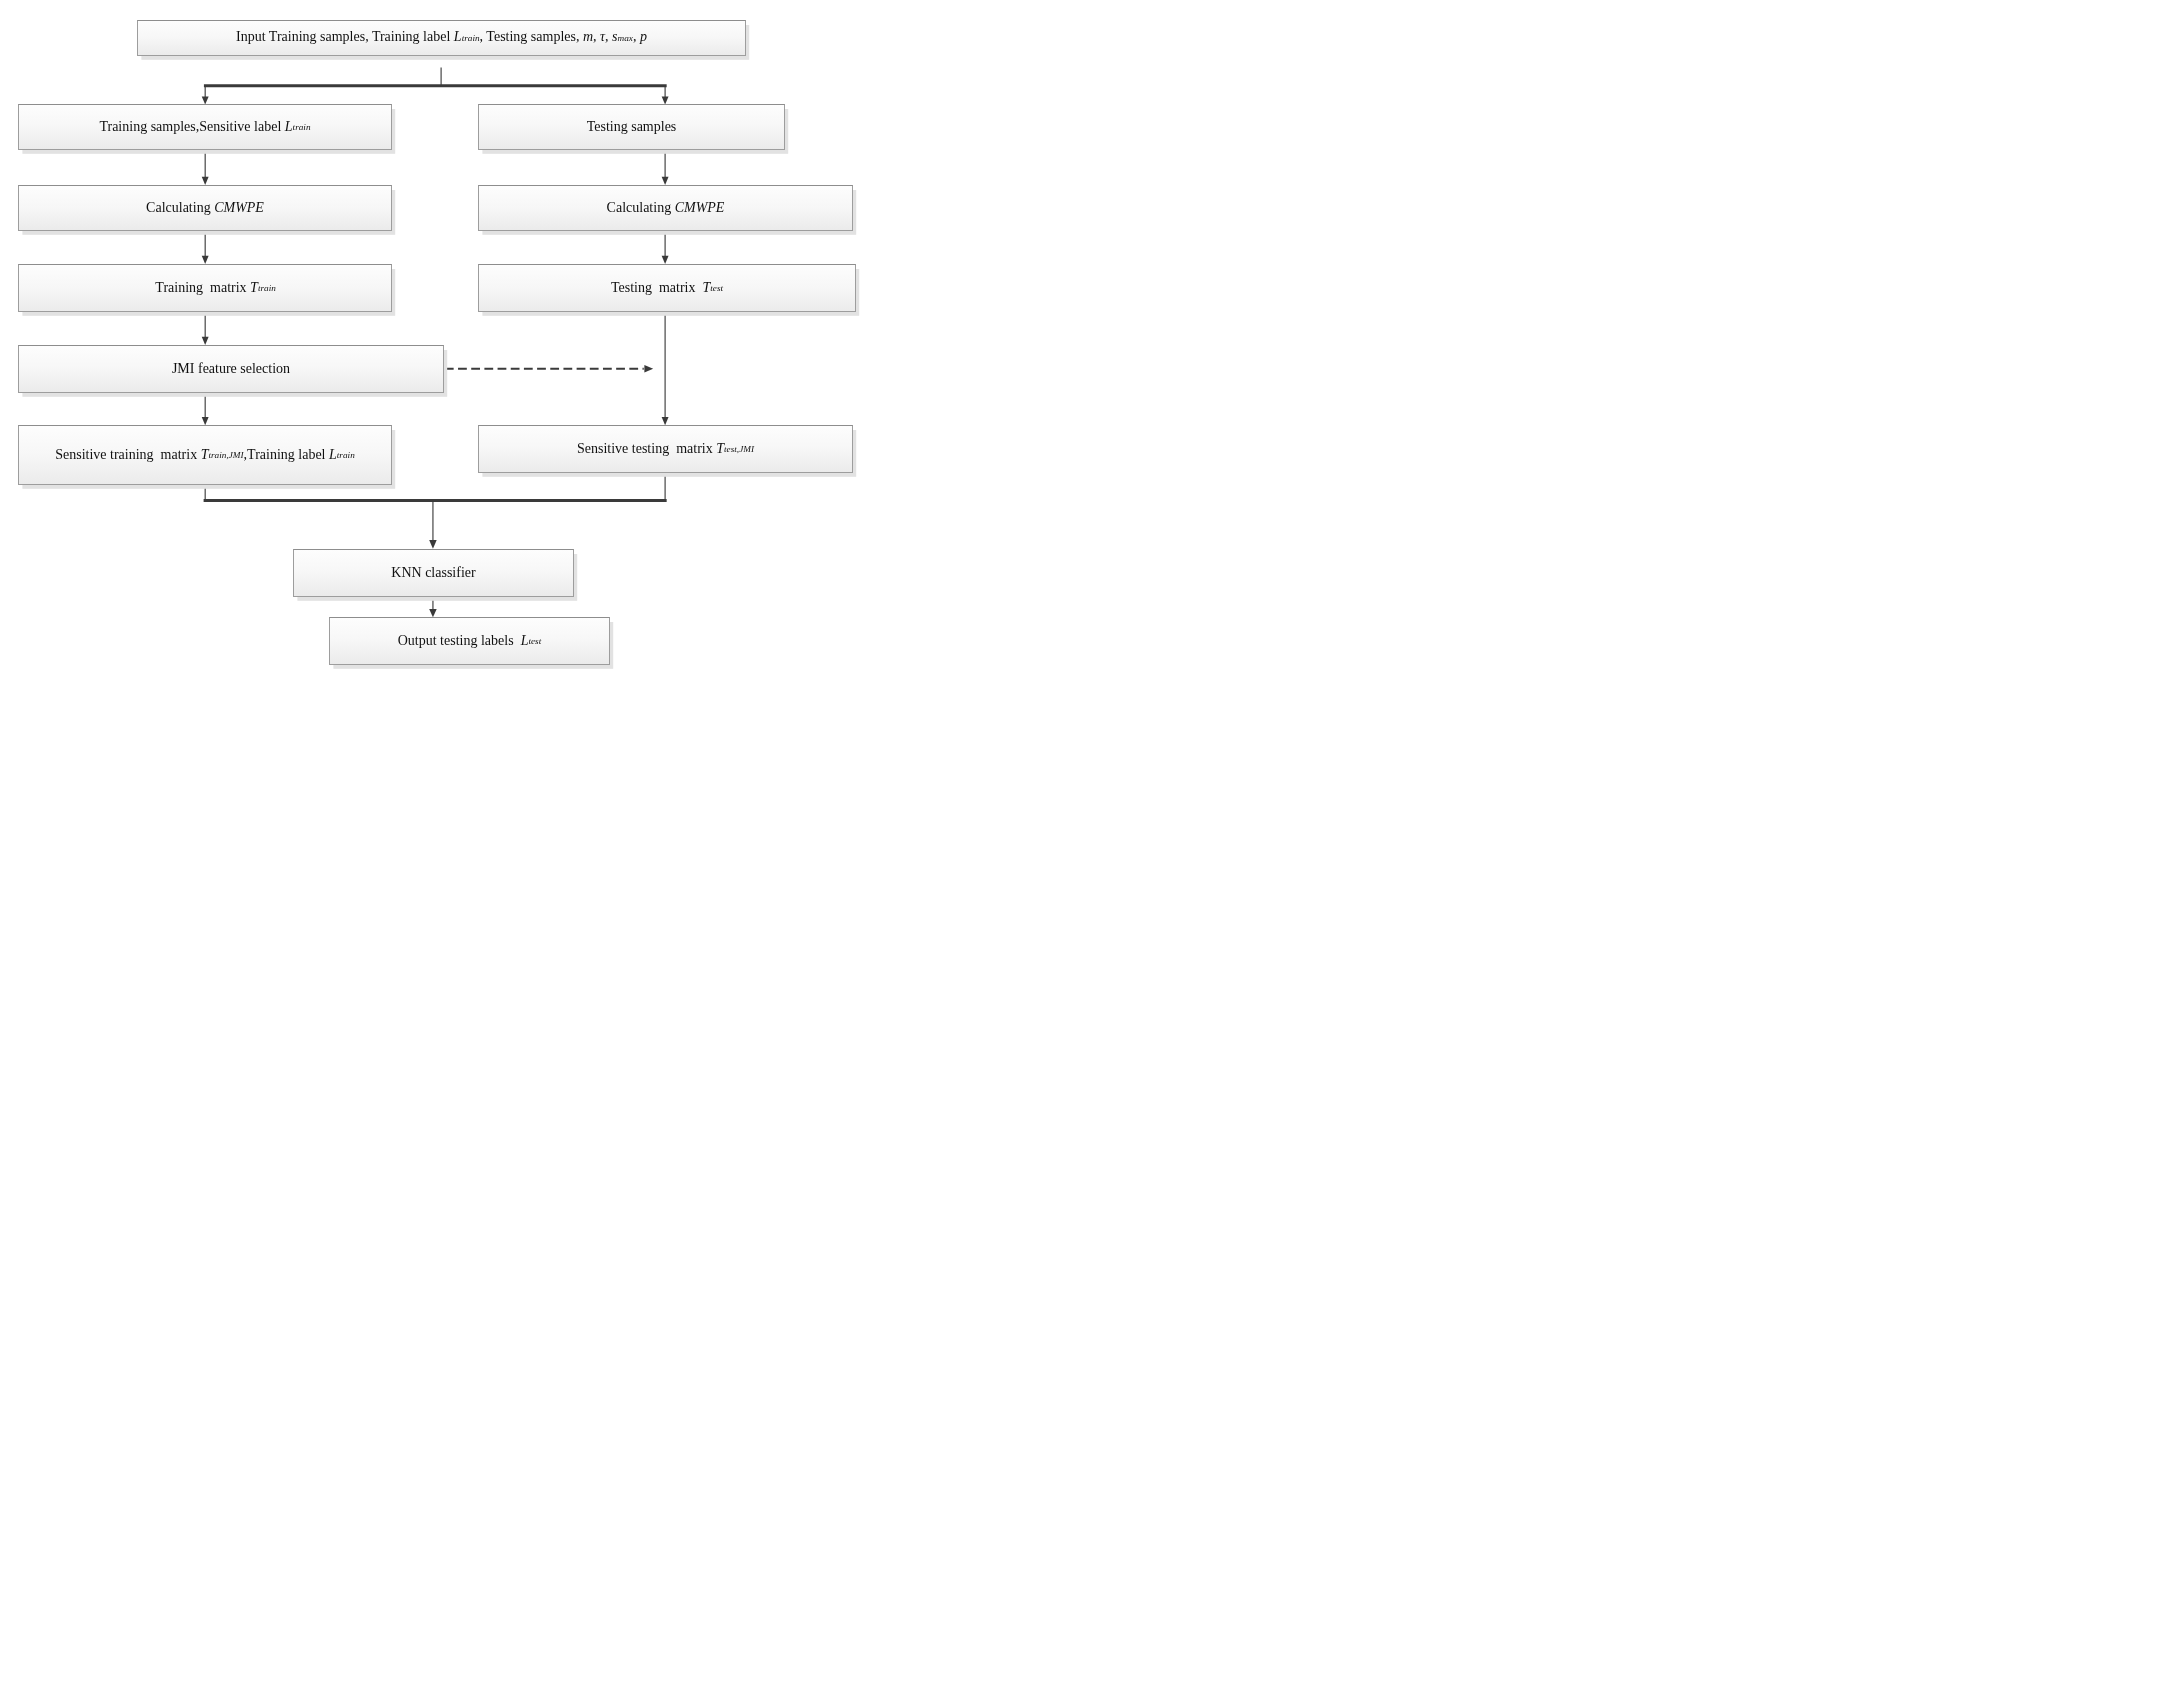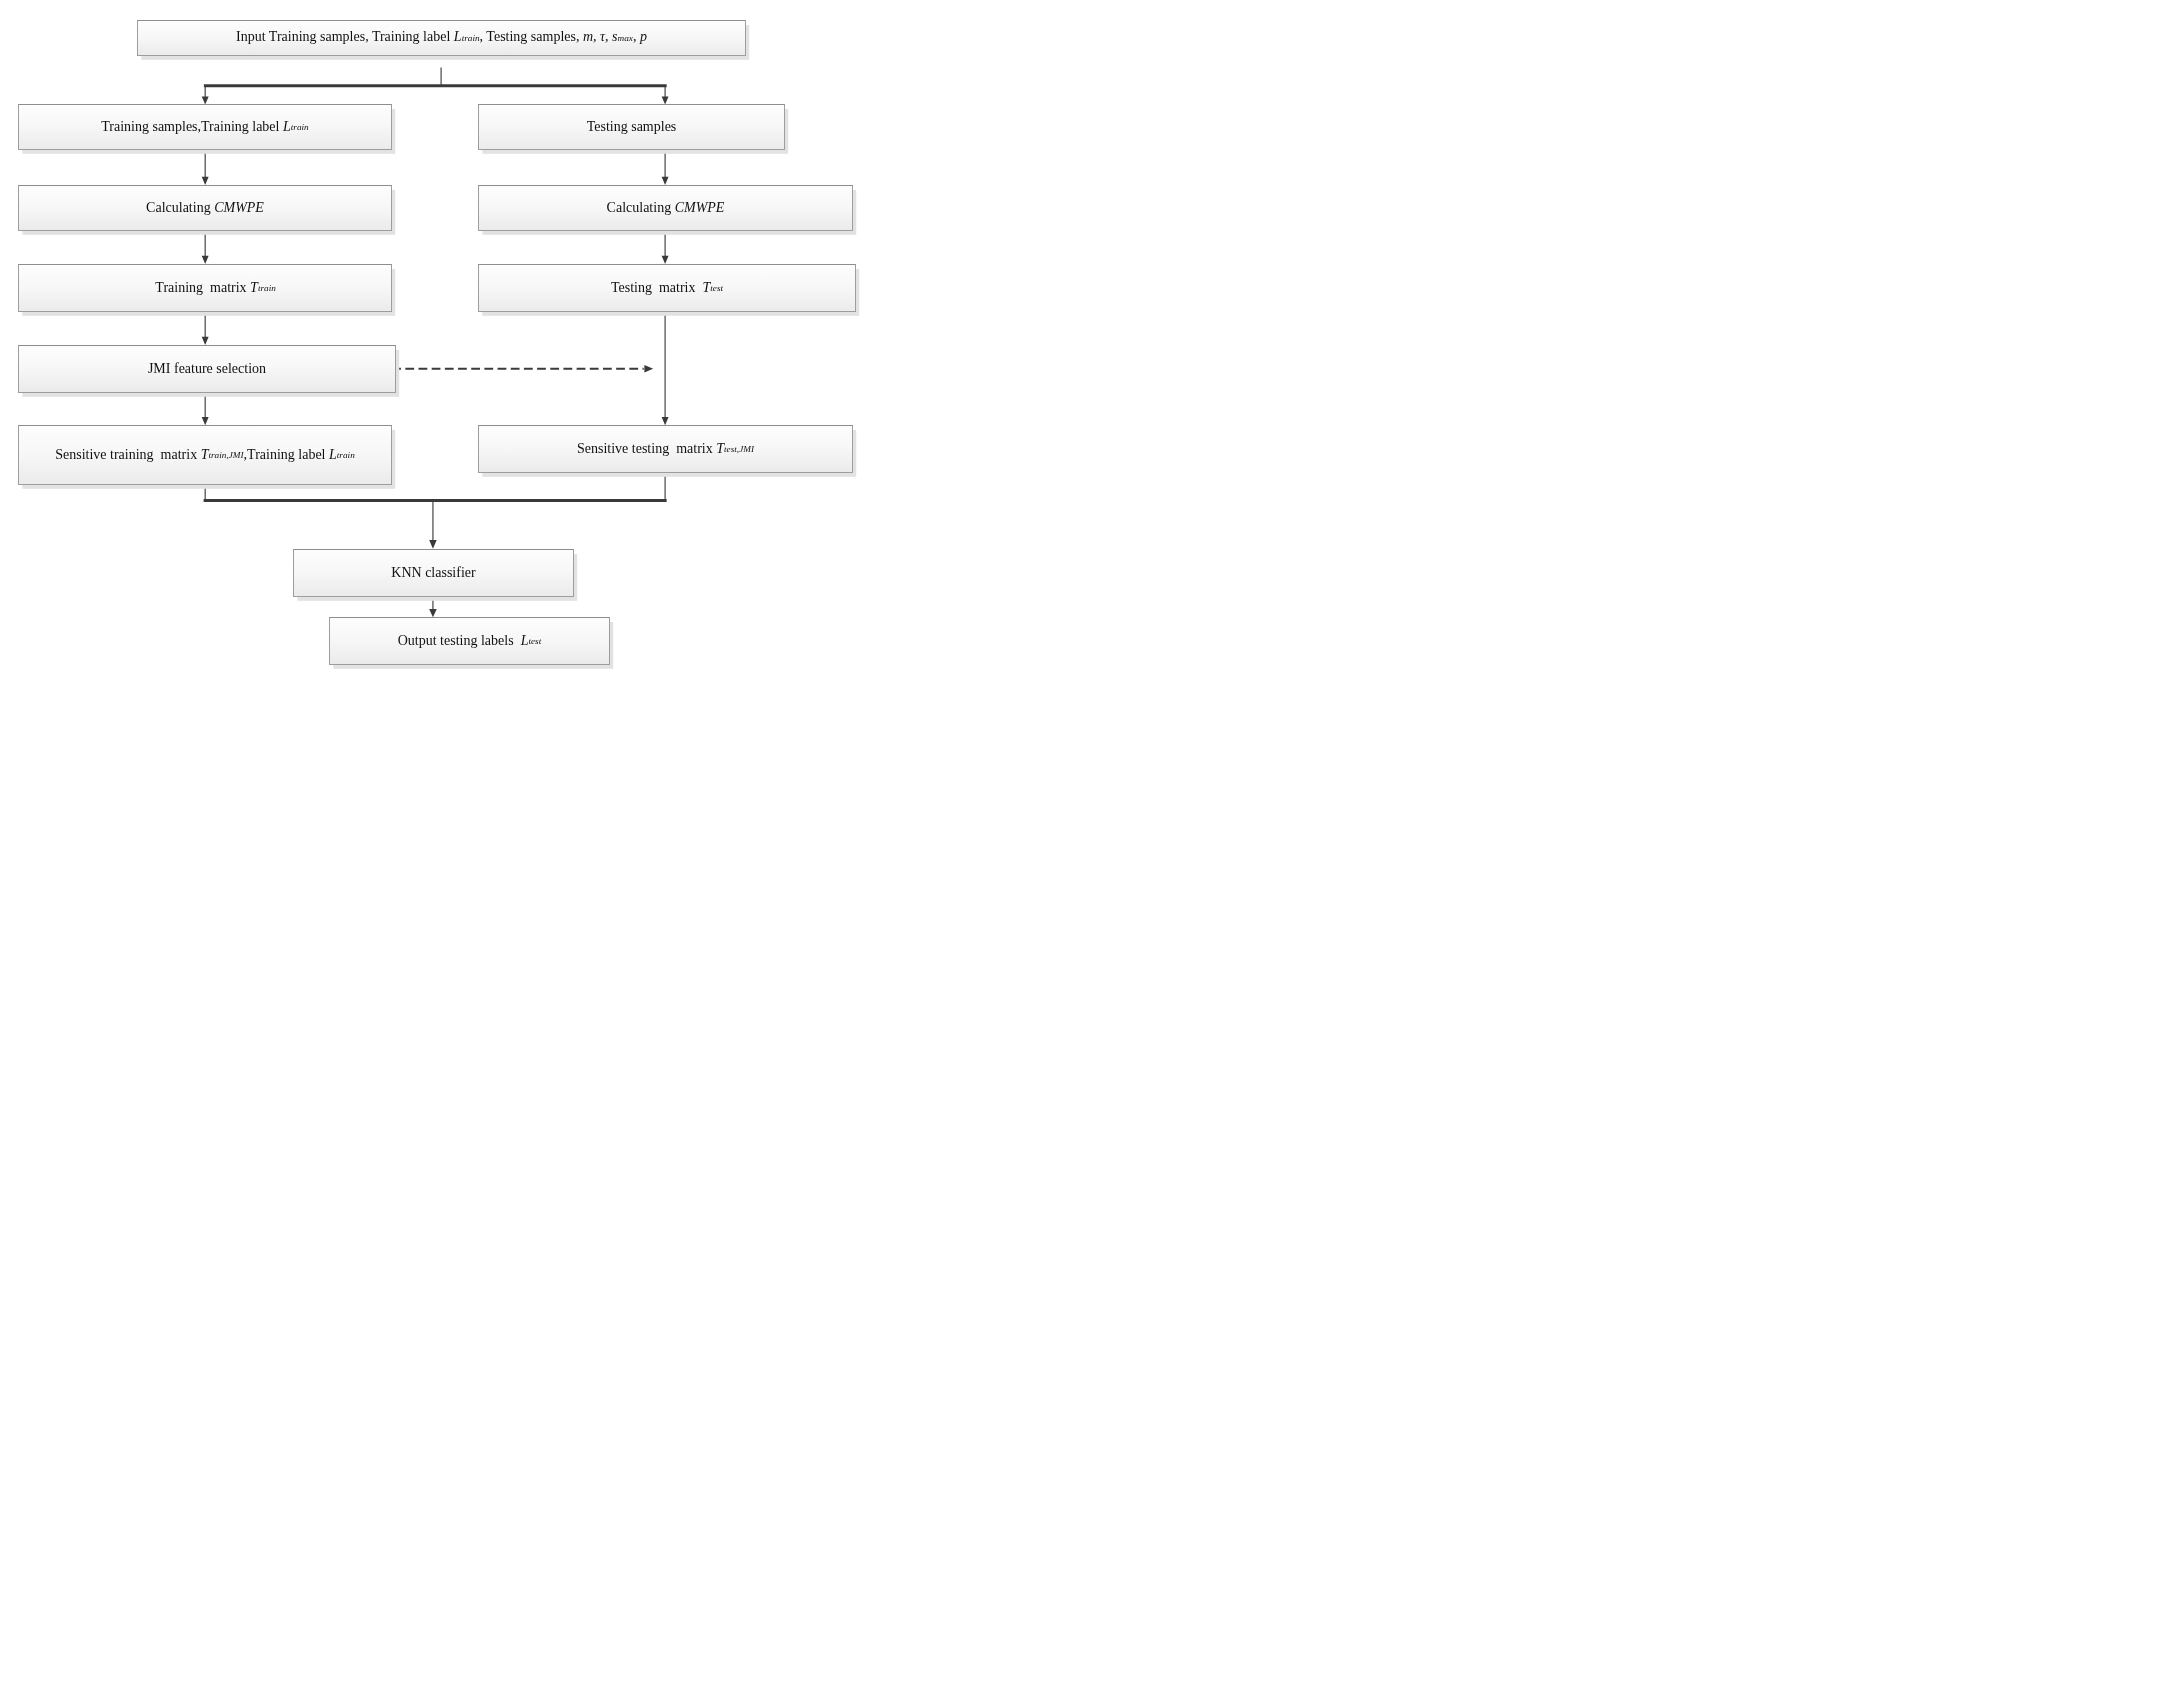--- a/index.html
+++ b/index.html
@@ -96,33 +96,33 @@
     </g>
 
     <g>
       <line x1="690" y1="950" x2="690" y2="971" stroke-width="1.8"></line>
       <polygon points="684,970 696,970 690,983" stroke="none"></polygon>
     </g>
   </svg>
 
   <div class="node" style="left:137px; top:19.5px; width:609px; height:36px;"><span>Input Training samples, Training label </span><span class="it">L</span><sub class="it">train</sub><span>, Testing samples, </span><span class="it">m</span><span>, </span><span class="it">τ</span><span>, </span><span class="it">s</span><sub class="it">max</sub><span>, </span><span class="it">p</span></div>
 
-  <div class="node" style="left:18px; top:104px; width:374px; height:46px;"><span>Training samples,Training label </span><span class="it">L</span><sub class="it">train</sub></div>
+  <div class="node" style="left:18px; top:104px; width:374px; height:46px;"><span>Training samples,Sensitive label </span><span class="it">L</span><sub class="it">train</sub></div>
 
   <div class="node" style="left:478px; top:104px; width:307px; height:46px;"><span>Testing samples</span></div>
 
   <div class="node" style="left:18px; top:185px; width:374px; height:46px;"><span>Calculating </span><span class="it">CMWPE</span></div>
 
   <div class="node" style="left:478px; top:185px; width:375px; height:46px;"><span>Calculating </span><span class="it">CMWPE</span></div>
 
   <div class="node" style="left:18px; top:264px; width:374px; height:48px;padding-left:25px;"><span>Training  matrix </span><span class="it">T</span><sub class="it">train</sub></div>
 
   <div class="node" style="left:478px; top:264px; width:378px; height:48px;"><span>Testing  matrix  </span><span class="it">T</span><sub class="it">test</sub></div>
 
-  <div class="node" style="left:18px; top:345px; width:378px; height:48px;"><span>JMI feature selection</span></div>
+  <div class="node" style="left:18px; top:345px; width:426px; height:48px;"><span>JMI feature selection</span></div>
 
   <div class="node" style="left:18px; top:425px; width:374px; height:60px;"><span>Sensitive training  matrix </span><span class="it">T</span><sub class="it">train,JMI</sub><span>,</span><span>Training label </span><span class="it">L</span><sub class="it">train</sub></div>
 
   <div class="node" style="left:478px; top:425px; width:375px; height:48px;"><span>Sensitive testing  matrix </span><span class="it">T</span><sub class="it">test,JMI</sub></div>
 
   <div class="node" style="left:293px; top:549px; width:281px; height:48px;"><span>KNN classifier</span></div>
 
   <div class="node" style="left:293px; top:617px; width:281px; height:48px;margin-left:36px;"><span>Output testing labels  </span><span class="it">L</span><sub class="it">test</sub></div>
 
 </div>

